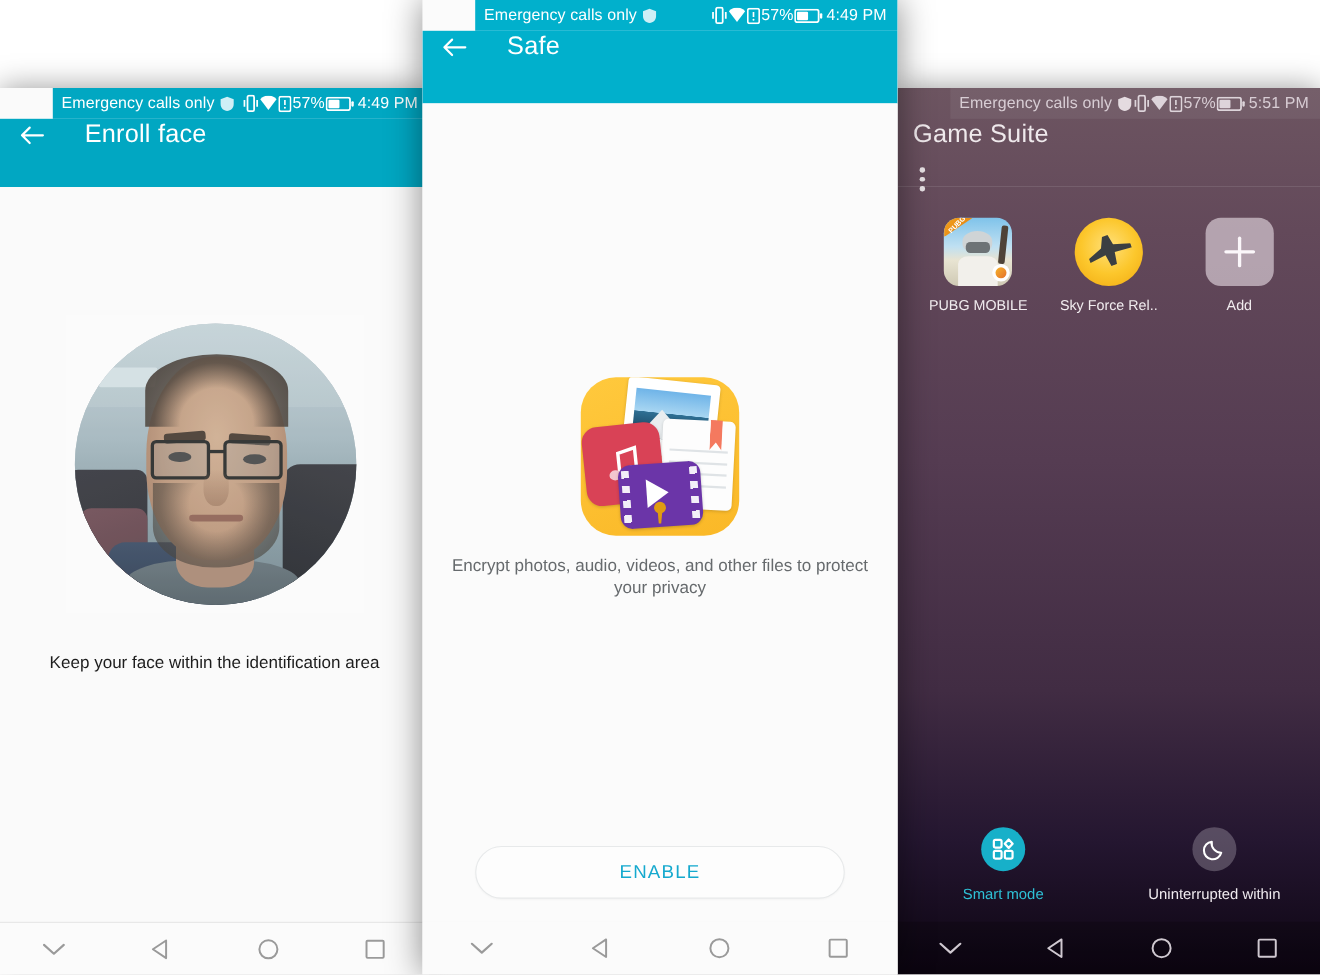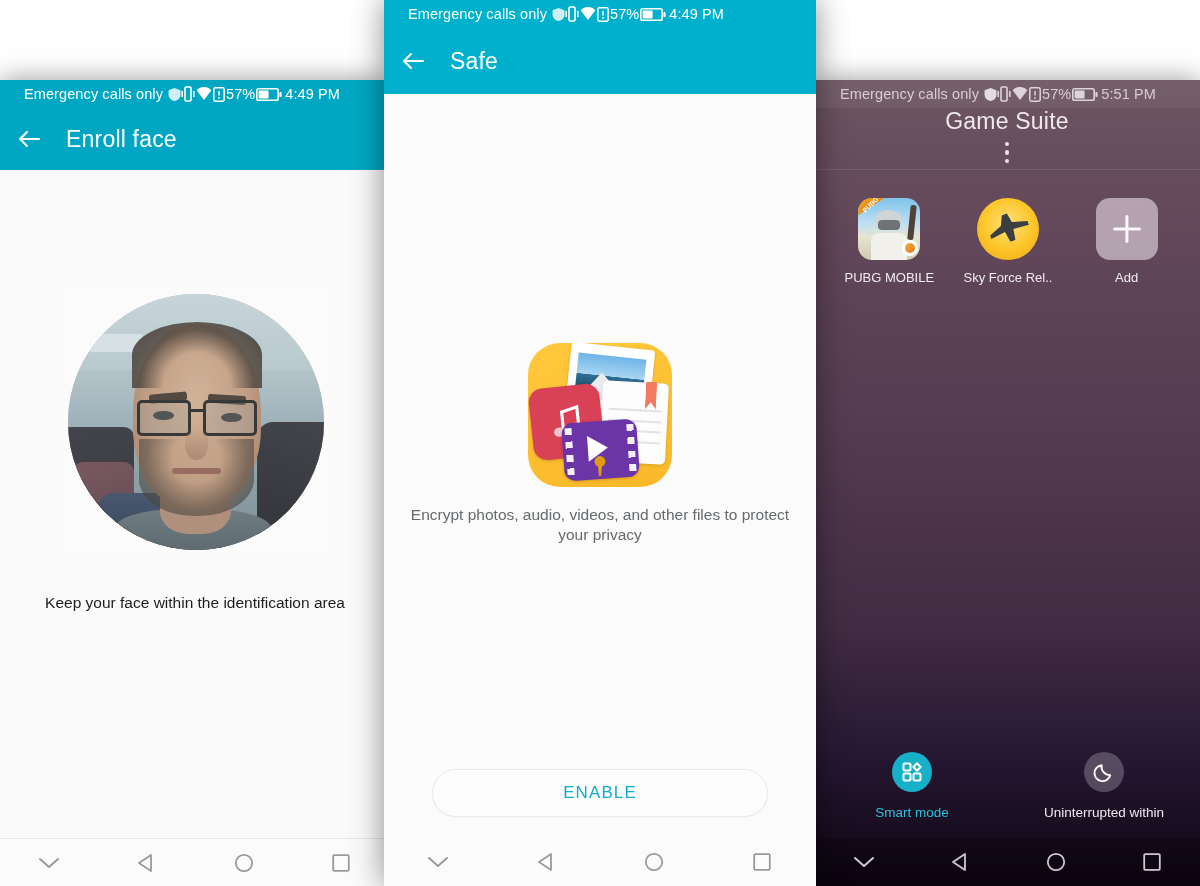--- a/index.html
+++ b/index.html
@@ -9,35 +9,36 @@
     background: #ffffff;
     font-family: "Liberation Sans", sans-serif;
   }
   #stage { position: relative; width: 1200px; height: 886px; background: #ffffff; }
 
   
   .panel { position: absolute; overflow: hidden; }
 
   
   .statusbar {
-    display: flex; align-items: center; 
-    height: 28px; padding: 0 10px 0 24px;
+    display: flex; align-items: center; justify-content: space-between;
+    height: 28px; padding: 0 10px 0 8px;
     font-size: 14.5px; letter-spacing: .1px;
     color: #ffffff;
+    margin-left: 48px;
   }
   .sb-left { display: flex; align-items: center; gap: 5px; white-space: nowrap; }
   .sb-right { display: flex; align-items: center; gap: 1px; white-space: nowrap; }
   .sb-right .pct { font-size: 14.5px; }
   .sb-right .clock { font-size: 14.5px; margin-left: 2px; }
 
   .shield { display: inline-block; width: 13px; height: 15px; vertical-align: -2px; }
   .ico { display: inline-block; vertical-align: -2px; }
 
   
-  .appbar { display: flex; align-items: center; height: 62px; padding-left: 14px; }
+  .appbar { display: flex; align-items: flex-start; height: 62px; padding-left: 14px; gap: 11px; }
   .back-arrow { width: 30px; height: 30px; flex: none; margin-right: 22px; }
   .appbar-title { font-size: 23px; color: #ffffff; font-weight: 400; letter-spacing: .2px; }
 
   
   .navbar {
     position: absolute; bottom: 0; left: 0; right: 0; height: 48px;
     display: flex; align-items: center;
   }
   .navbtn { flex: 1; display: flex; align-items: center; justify-content: center; height: 48px; }
 

